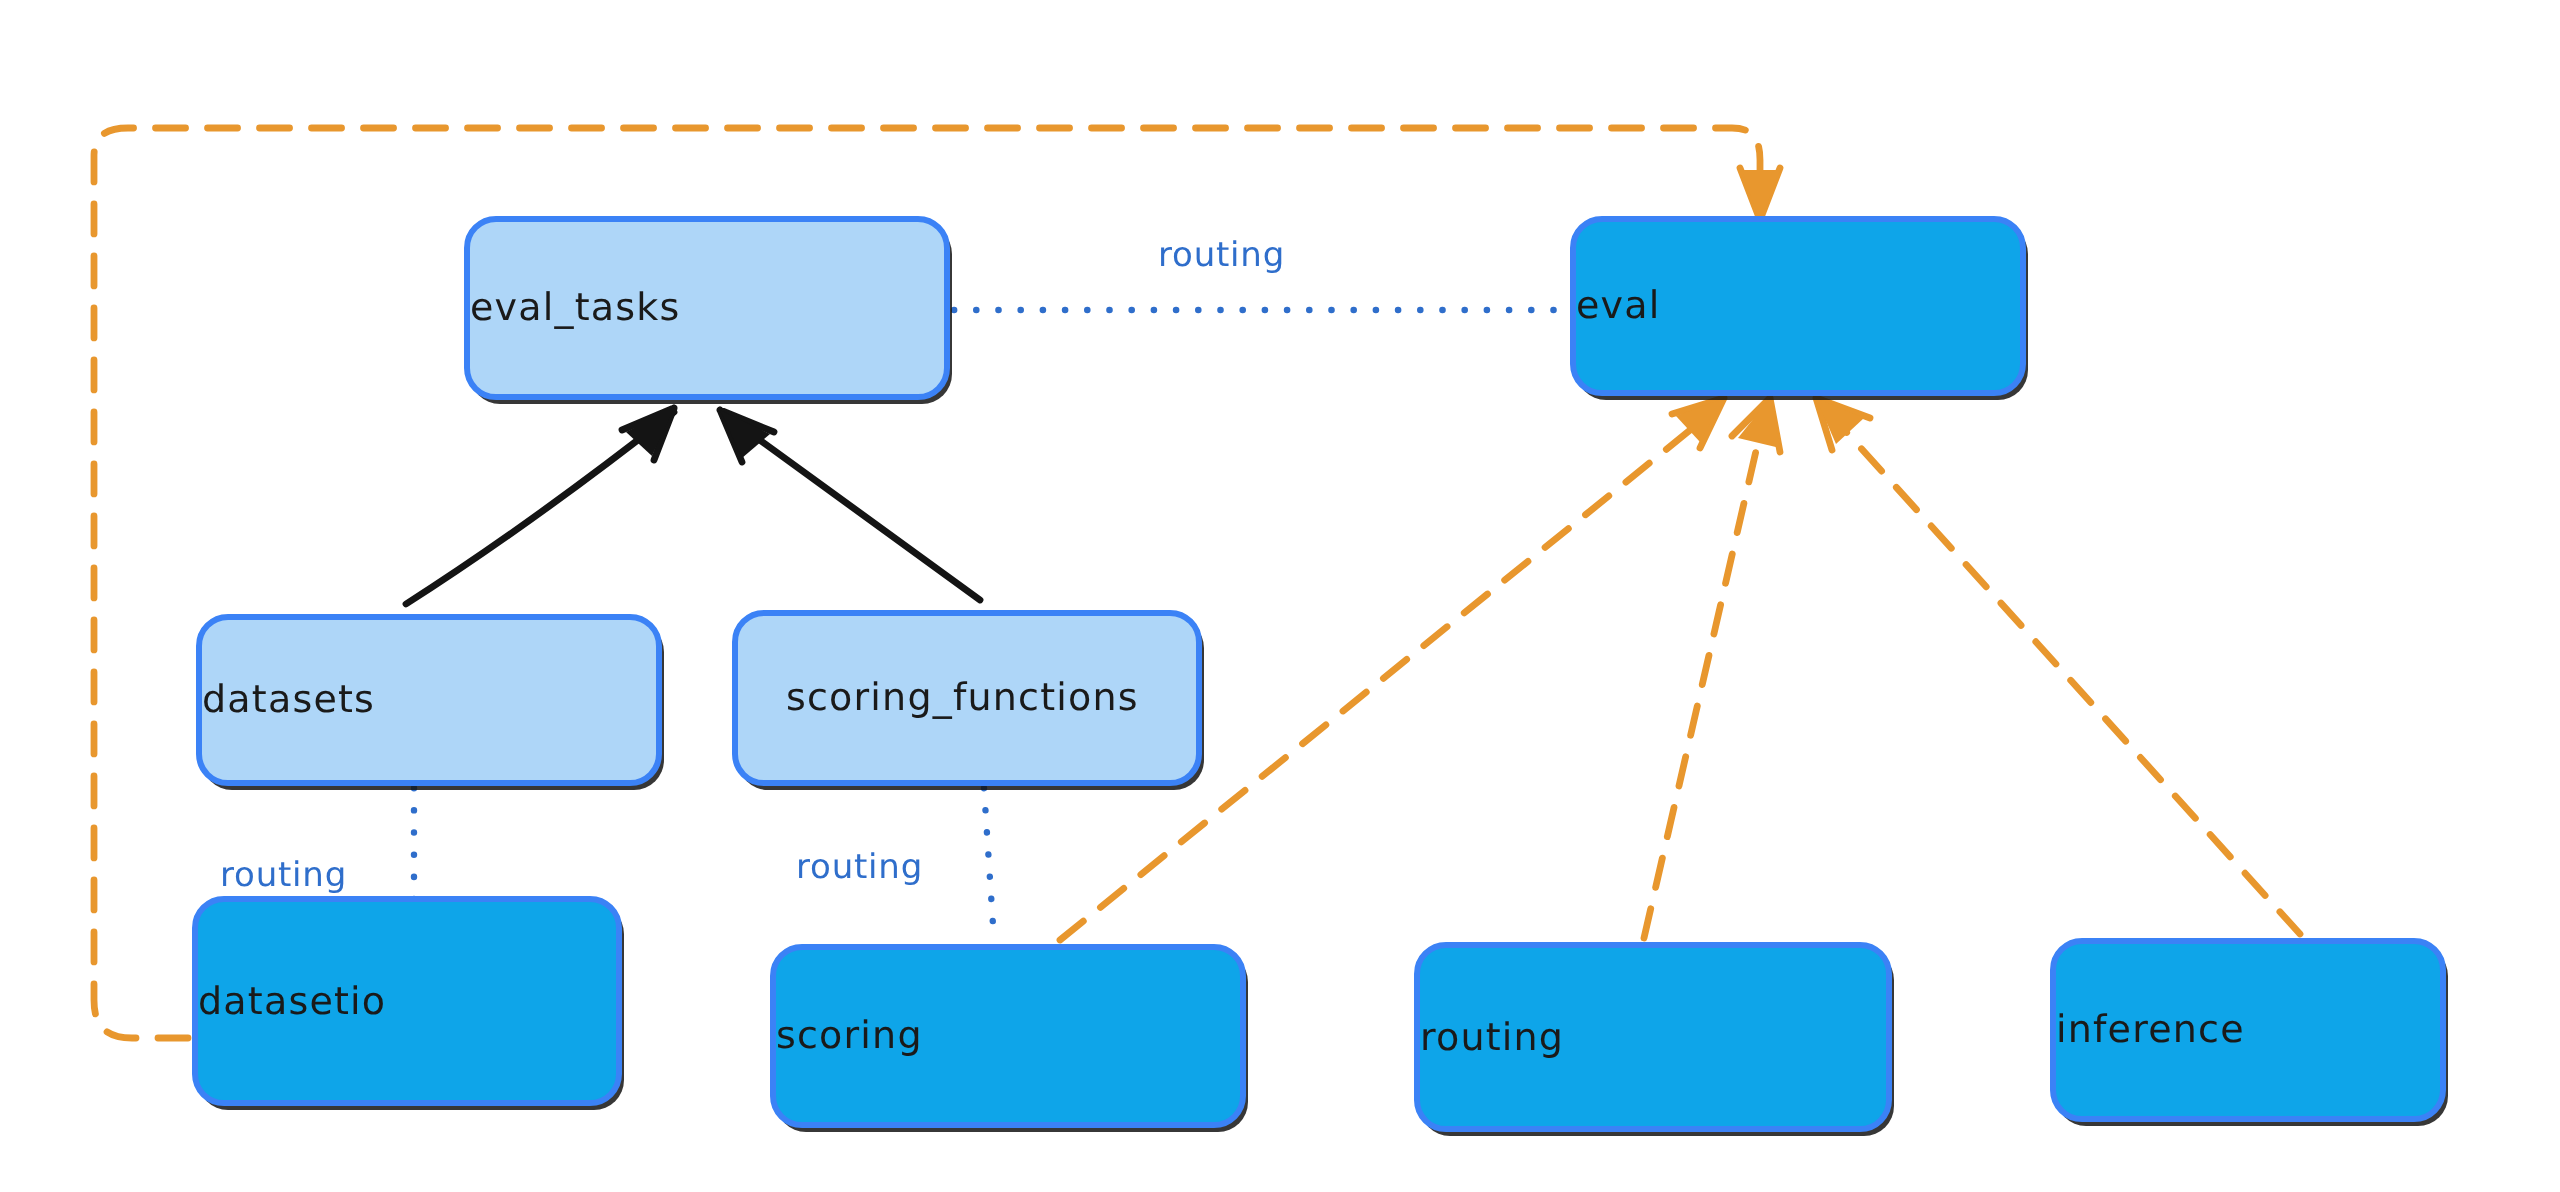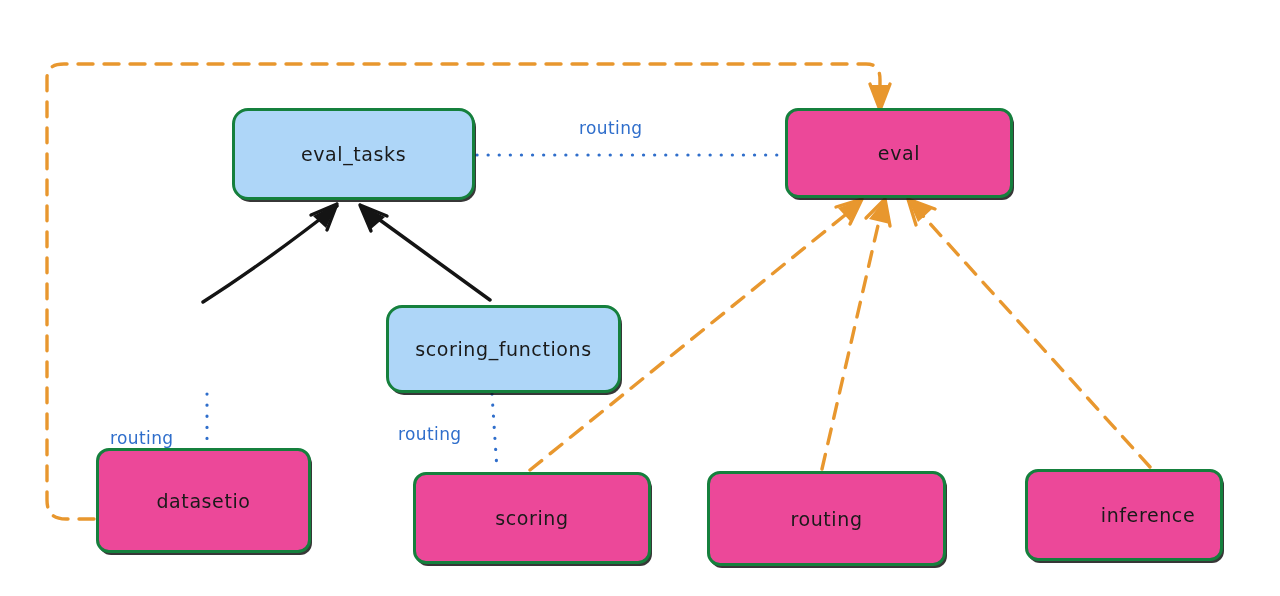--- a/index.html
+++ b/index.html
@@ -20,29 +20,29 @@
   #edges {
     position: absolute;
     left: 0;
     top: 0;
     width: 1280px;
     height: 596px;
   }
   .node {
     position: absolute;
     box-sizing: border-box;
-    border: 3px solid #15803d;
+    border: 3px solid #3b82f6;
     border-radius: 16px;
     display: flex;
     align-items: center;
-    justify-content: center;
+    justify-content: flex-start;
     box-shadow: 2px 3px 0 -1px rgba(20,20,20,0.85);
   }
   .node.blue  { background: #aed6f8; }
-  .node.green { background: #ec4899; border-radius: 13px; }
+  .node.green { background: #0ea5e9; }
   .node-label {
     font-family: "DejaVu Sans", sans-serif;
     font-size: 19px;
     color: #1a1a1a;
     letter-spacing: 0.6px;
     white-space: nowrap;
     user-select: none;
   }
   .edge-label {
     position: absolute;
@@ -111,38 +111,41 @@
   </svg>
 
   <div class="node blue" style="left:232px; top:108px; width:243px; height:92px;">
     <span class="node-label">eval_tasks</span>
   </div>
 
   <div class="node green" style="left:785px; top:108px; width:228px; height:90px;">
     <span class="node-label">eval</span>
   </div>
 
+  <div class="node blue" style="left:98px; top:307px; width:233px; height:86px;">
+    <span class="node-label">datasets</span>
+  </div>
 
-  <div class="node blue" style="left:386px; top:305px; width:235px; height:88px;">
+  <div class="node blue" style="left:366px; top:305px; width:235px; height:88px;padding-left:24px;">
     <span class="node-label">scoring_functions</span>
   </div>
 
   <div class="node green" style="left:96px; top:448px; width:215px; height:105px;">
     <span class="node-label">datasetio</span>
   </div>
 
-  <div class="node green" style="left:385px; top:472px; width:238px; height:92px;margin-left:28px;">
+  <div class="node green" style="left:385px; top:472px; width:238px; height:92px;">
     <span class="node-label">scoring</span>
   </div>
 
   <div class="node green" style="left:707px; top:471px; width:239px; height:95px;">
     <span class="node-label">routing</span>
   </div>
 
-  <div class="node green" style="left:1025px; top:469px; width:198px; height:92px;padding-left:48px;">
+  <div class="node green" style="left:1025px; top:469px; width:198px; height:92px;">
     <span class="node-label">inference</span>
   </div>
 
   <span class="edge-label" style="left:579px; top:118px;">routing</span>
 
   <span class="edge-label" style="left:110px; top:428px;">routing</span>
 
   <span class="edge-label" style="left:398px; top:424px;">routing</span>
 
 </div>

